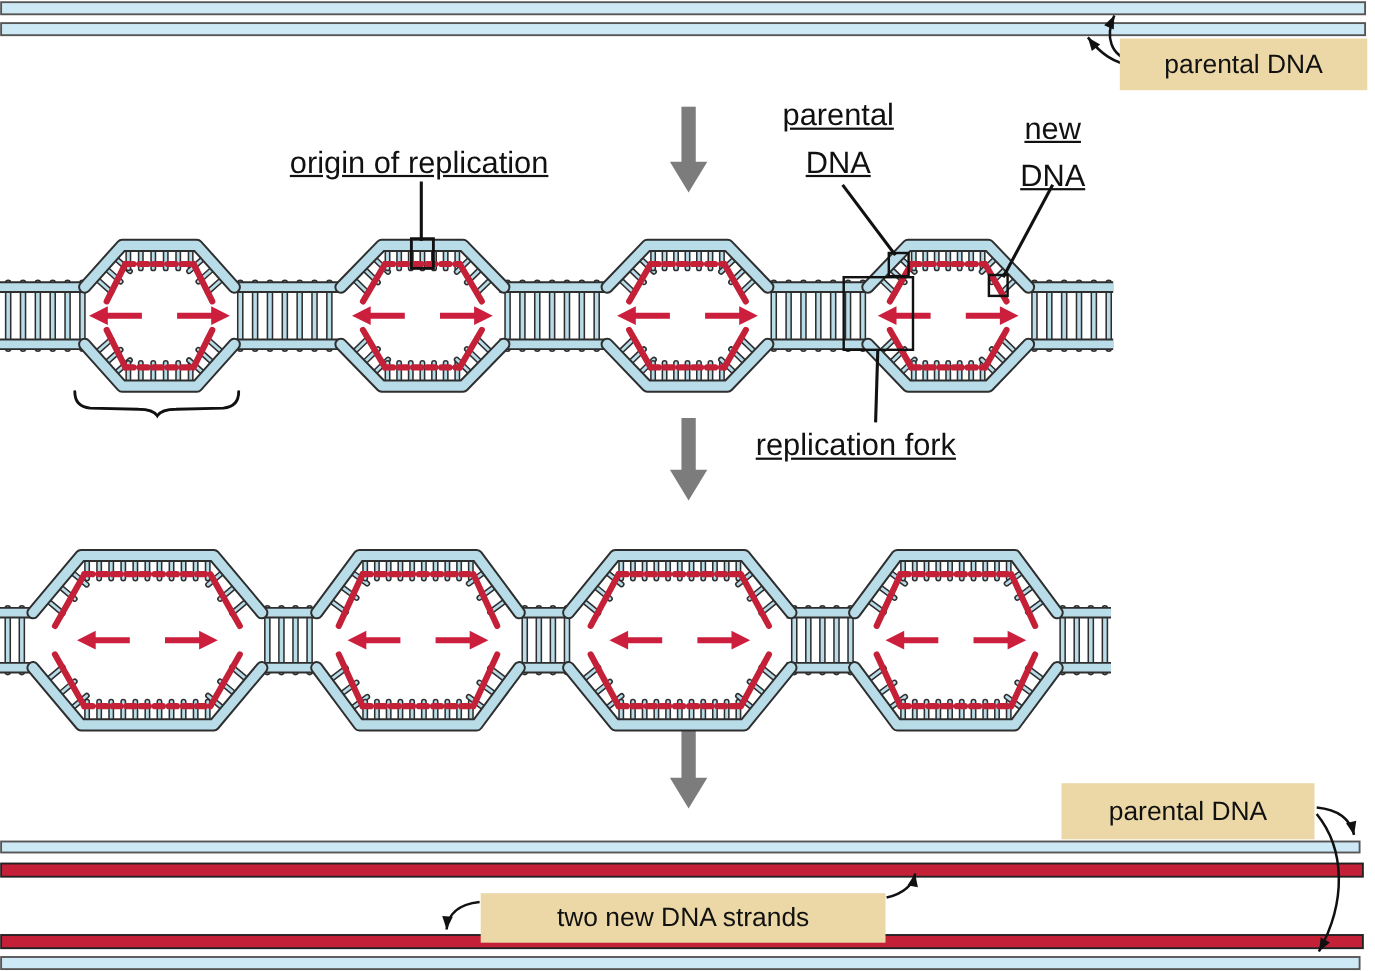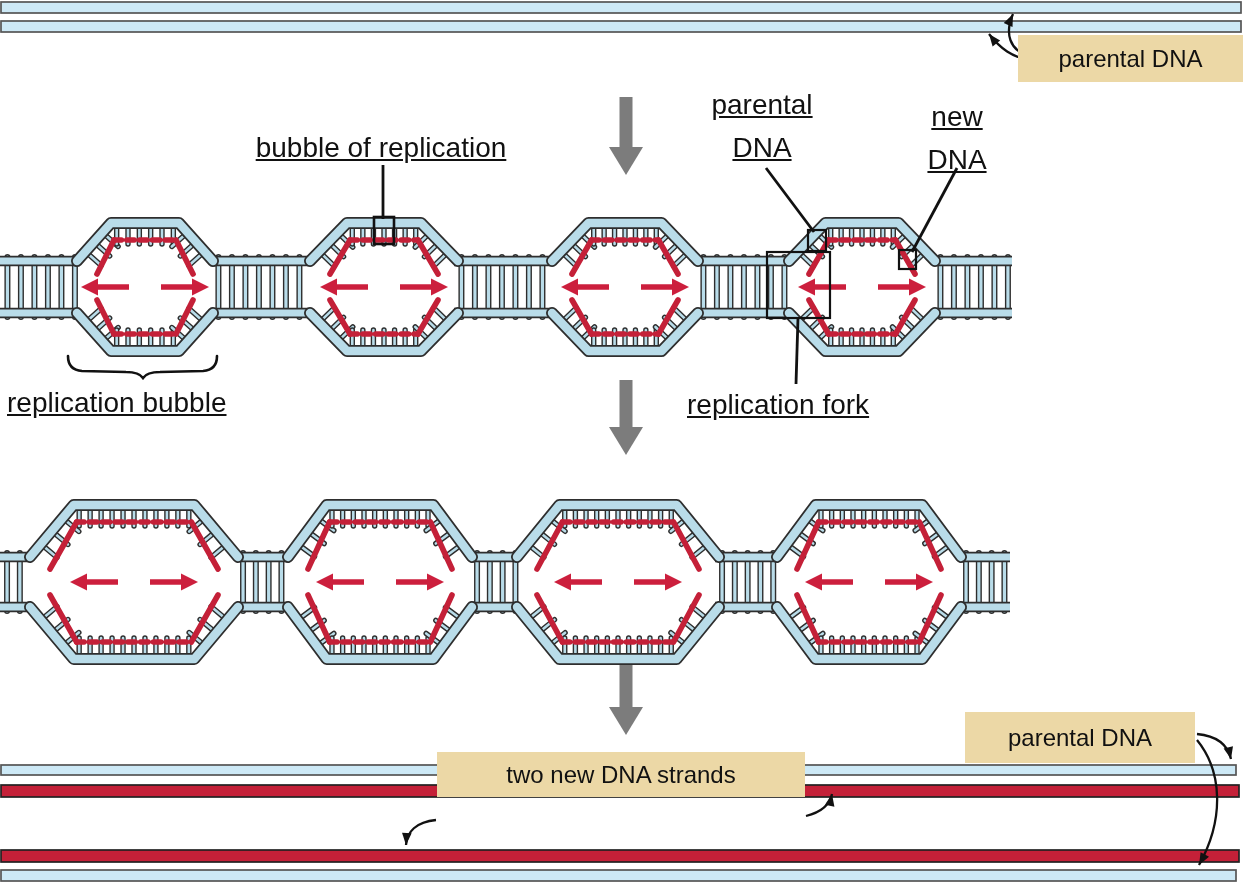--- a/index.html
+++ b/index.html
@@ -838,33 +838,32 @@
         </g>
         <g>
           <path d="M 806 816 C 822 812 830 804 832 794" stroke="#111111" stroke-width="2.3" fill="none"></path>
           <polygon points="0,0 -12,-4.8 -12,4.8" fill="#111111" transform="translate(832,794) rotate(-79)"></polygon>
         </g>
       </g>
     </svg>
 
   <div class="tag" id="tag-top" style="left:1018px;top:35px;width:225px;height:47px;">parental DNA</div>
 
-  <div class="lbl center" style="left:381px;top:131px;">bubble of replication</div>
+  <div class="lbl center" style="left:381px;top:131px;">origin of replication</div>
 
   <div class="lbl center two" style="left:762px;top:83px;">
     <div>parental</div>
     <div>DNA</div>
   </div>
 
   <div class="lbl center two" style="left:957px;top:83px;margin-top:12px;">
     <div>new</div>
     <div>DNA</div>
   </div>
 
-  <div class="lbl" style="left:7px;top:386px;">replication bubble</div>
 
   <div class="lbl" style="left:687px;top:388px;">replication fork</div>
 
-  <div class="tag" id="tag-two-new" style="left:437px;top:752px;width:368px;height:45px;">two new DNA strands</div>
+  <div class="tag" id="tag-two-new" style="left:437px;top:812px;width:368px;height:45px;">two new DNA strands</div>
 
   <div class="tag" id="tag-bottom" style="left:965px;top:712px;width:230px;height:51px;">parental DNA</div>
 
 </div>
 
 </body></html>

